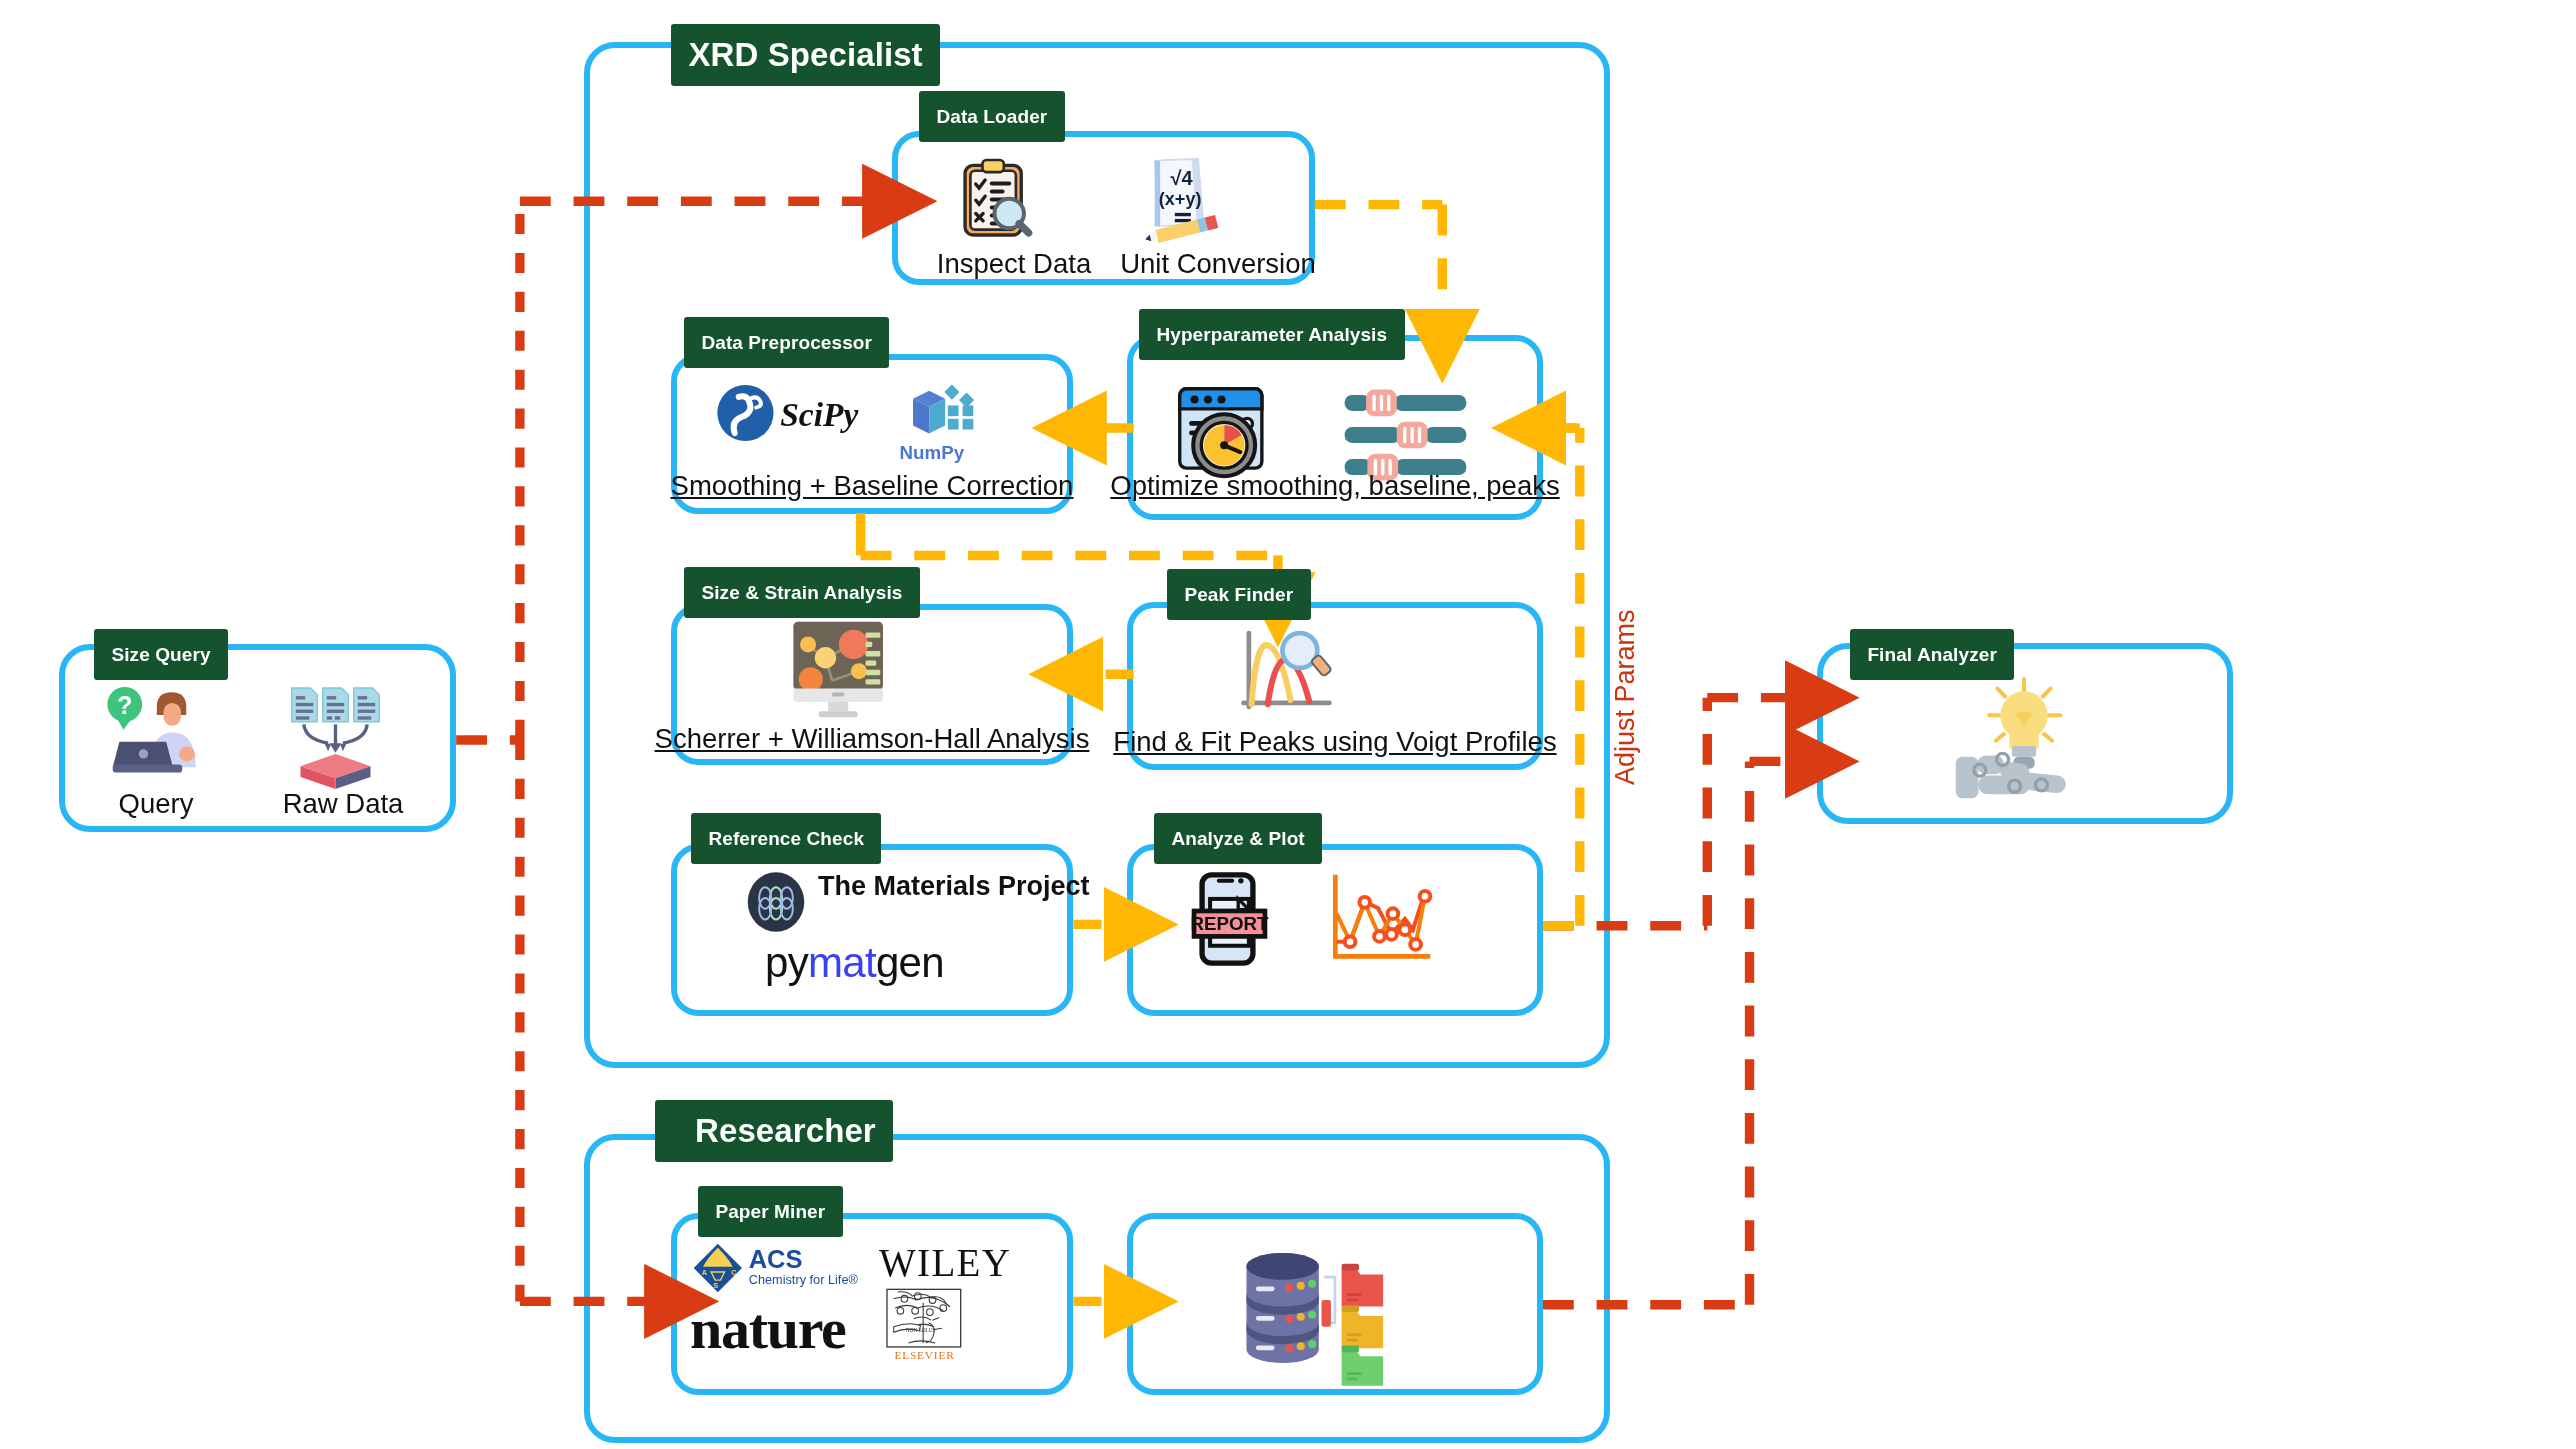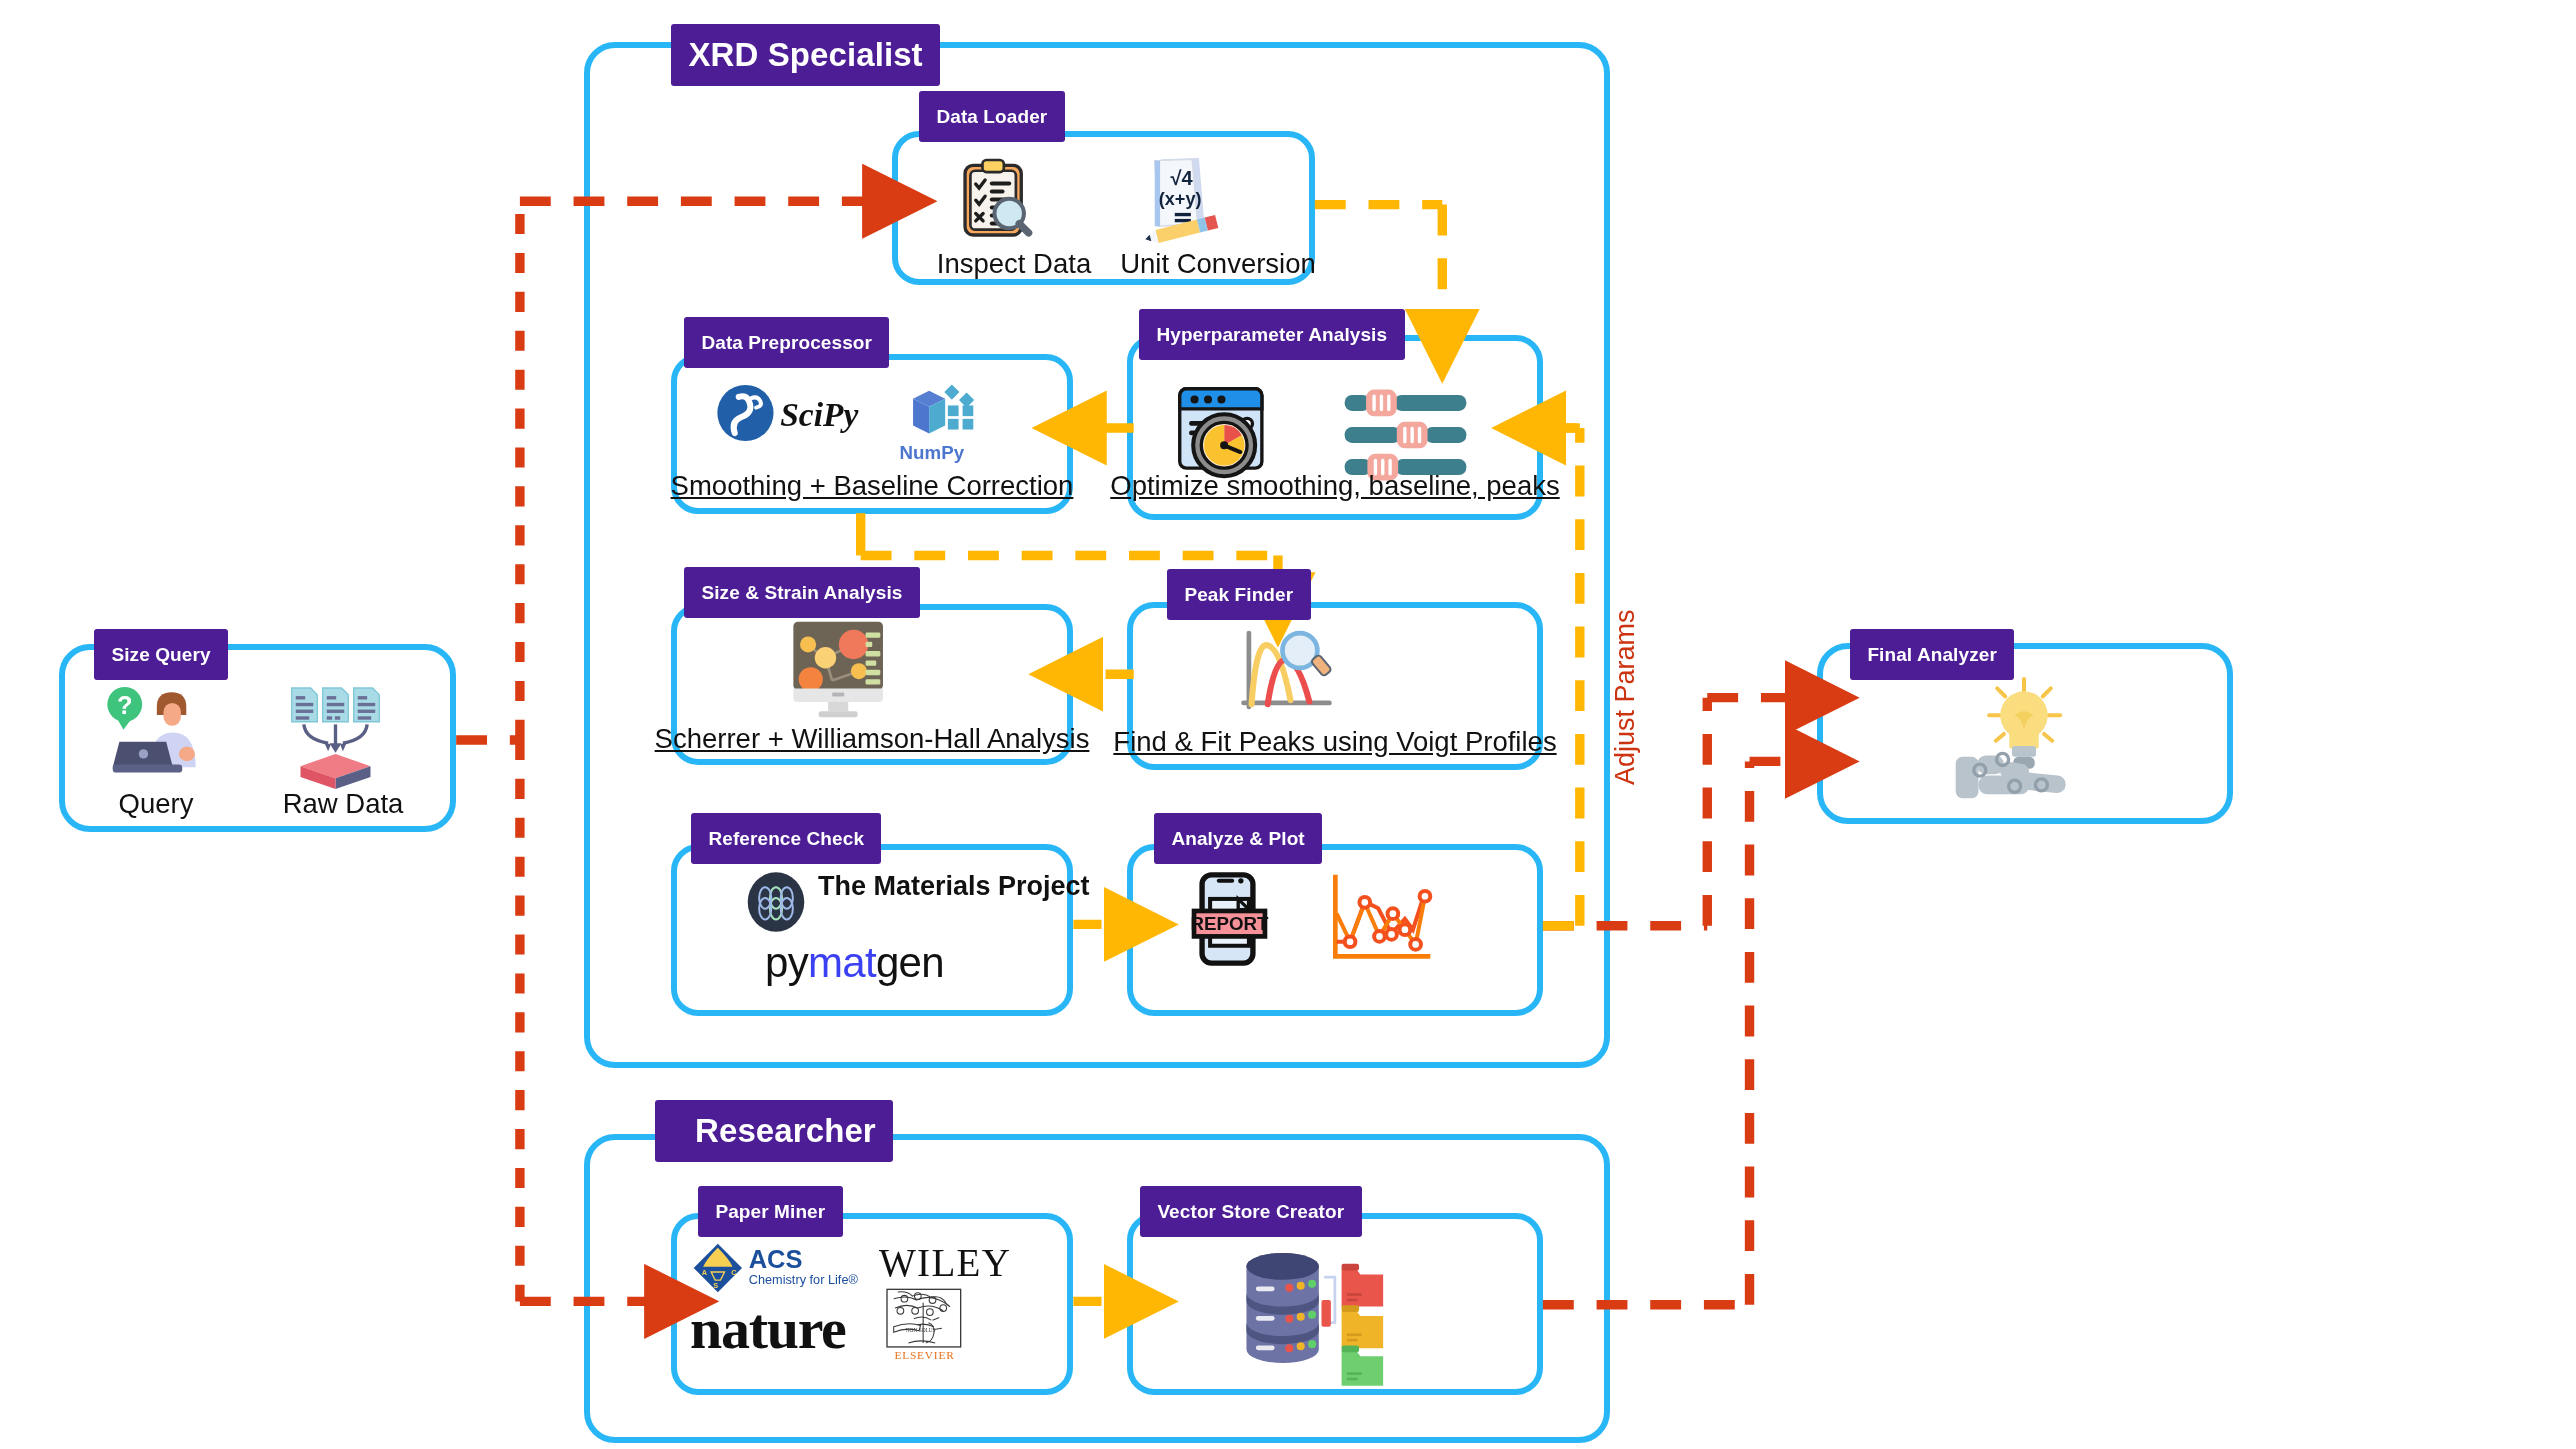--- a/index.html
+++ b/index.html
@@ -20,21 +20,21 @@
   }
   .card {
     position:absolute;
     border:6px solid #29b6f6;
     border-radius:27px;
     background:#ffffff;
   }
   
   .pill {
     position:absolute;
-    background:#4c1d95;
+    background:#14532d;
     color:#ffffff;
     font-weight:bold;
     border-radius:3px;
     display:flex; align-items:center; justify-content:center;
     text-align:center;
     letter-spacing:0.1px;
     z-index:40;
     white-space:nowrap;
     padding:0 17.4px;
   }
@@ -498,23 +498,20 @@
         <path d="M66,52 q10,4 8,16 q-2,12 -12,14"></path>
         <path d="M72,48 l10,-4 M74,62 l12,-2"></path>
       </g>
       <path d="M14,58 q22,-8 40,-2 l-2,8 q-18,-6 -38,2 z" fill="#ffffff" stroke="#3a3a3a" stroke-width="1.6"></path>
       <text x="32" y="66" font-size="8" fill="#3a3a3a" font-family="Liberation Serif, serif">NON SOLUS</text>
       <text x="60" y="106" font-size="17" fill="#e9711c" text-anchor="middle" letter-spacing="1.2" font-family="Liberation Serif, serif">ELSEVIER</text>
     </svg>
   </div>
 
   <div class="card" style="left:1127px; top:1213px; width:416px; height:182px;"></div>
-  <div class="pill md" style="left:1140px; top:1186px;">
-    <span>Vector Store Creator</span>
-  </div>
   <div class="icon" style="left:1241px; top:1249px;">
     <svg width="161" height="134" viewBox="0 0 240 200">
       <g>
         <ellipse cx="62" cy="26" rx="54" ry="20" fill="#4e5581"></ellipse>
         <path d="M8,26 v124 a54,20 0 0 0 108,0 v-124 z" fill="#6d74a5"></path>
         <ellipse cx="62" cy="26" rx="54" ry="20" fill="#3f4673"></ellipse>
         <g fill="#4e5581">
           <path d="M8,66 a54,20 0 0 0 108,0 v12 a54,20 0 0 1 -108,0 z"></path>
           <path d="M8,110 a54,20 0 0 0 108,0 v12 a54,20 0 0 1 -108,0 z"></path>
         </g>

